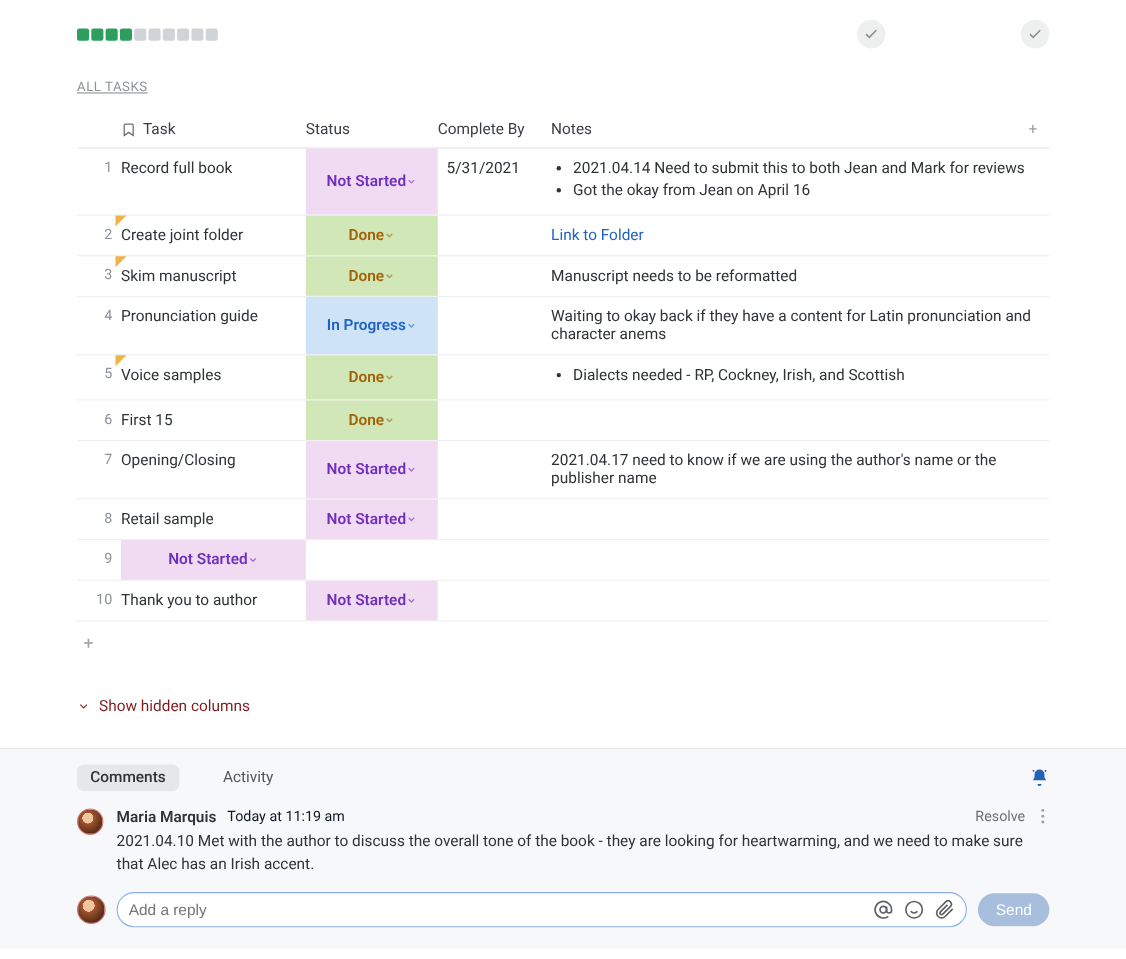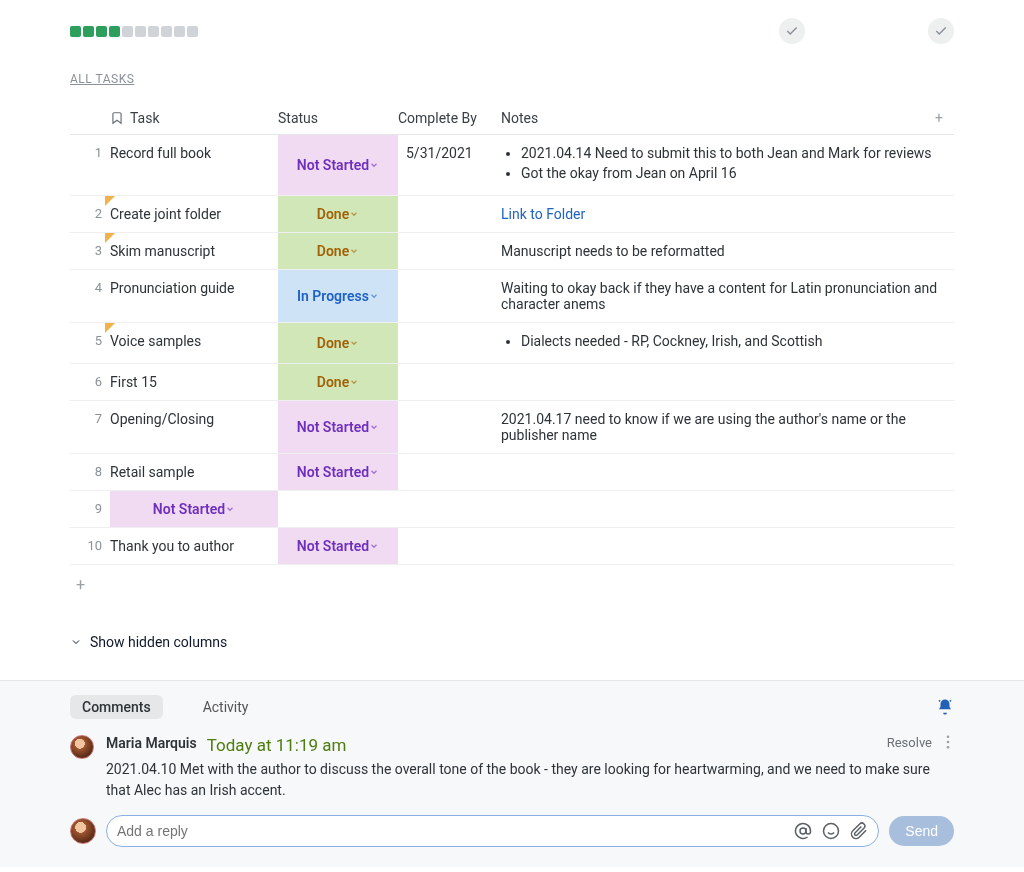--- a/index.html
+++ b/index.html
@@ -25,31 +25,31 @@
 .statuscell.done { background: #d2e7b8; color: #a16207; font-weight: 600; }
 .statuscell.in-progress { background: #cee4f6; color: #1e62c4; font-weight: 600; }
 .chev { color: inherit; opacity: 0.6; font-size: 10px; }
 .datecell { padding: 10px 8px; }
 .notescell { padding: 10px 8px 10px 0; }
 .notescell ul { padding-left: 20px; }
 .notescell li { margin-bottom: 4px; }
 .notescell a { color: #1e62c4; text-decoration: none; }
 .addcol { color: #9aa0a6; cursor: pointer; text-align: center; }
 .addrow { padding: 10px 0 10px 6px; color: #9aa0a6; cursor: pointer; font-size: 16px; }
-.show-hidden { display: flex; align-items: center; gap: 8px; color: #0f172a; margin-top: 30px; cursor: pointer; font-size: 14px; }
+.show-hidden { display: flex; align-items: center; gap: 8px; color: #7f1d1d; margin-top: 30px; cursor: pointer; font-size: 14px; }
 .comments-panel { background: #f7f8f9; border-top: 1px solid #e4e6e9; margin-top: 30px; padding: 14px 70px 20px 70px; }
 .tabs-row { display: flex; align-items: center; gap: 28px; margin-bottom: 16px; }
 .tab-pill { padding: 4px 12px; border-radius: 6px; cursor: pointer; color: #555; }
 .tab-pill.active { background: #e5e7e9; color: #2e3338; font-weight: 500; }
 .bell { margin-left: auto; color: #2360b7; cursor: pointer; }
 .comment { display: flex; gap: 12px; margin-bottom: 14px; }
 .avatar { width: 24px; height: 24px; border-radius: 50%; background: radial-gradient(circle at 40% 35%, #f1c4a0 25%, #a0552f 26%, #5b2d18 70%); flex-shrink: 0; border: 1px solid #c77; }
 .comment-head { display: flex; align-items: flex-start; gap: 10px; margin-bottom: 4px; }
 .author { font-weight: 600; }
-.ts { color: #4d7c0f; font-size: 17px; }
+.ts { color: #0f172a; font-size: 13px; }
 .resolve { margin-left: auto; color: #6b7075; cursor: pointer; font-size: 13px; }
 .kebab { color: #9aa0a6; cursor: pointer; padding: 0 4px; }
 .comment-body { line-height: 1.5; color: #2e3338; }
 .reply-row { display: flex; align-items: center; gap: 10px; }
 .reply-box { flex: 1; display: flex; align-items: center; border: 1.5px solid #8bb0e6; border-radius: 18px; padding: 6px 10px; background: #fff; }
 .reply-box input { flex: 1; border: none; outline: none; font-size: 14px; background: transparent; }
 .reply-icons { display: flex; gap: 10px; color: #5b6066; }
 .reply-icons span { cursor: pointer; }
 .send-btn { background: #a8bedd; color: #fff; border: none; border-radius: 16px; padding: 7px 16px; font-size: 14px; cursor: pointer; font-weight: 500; }
 svg { display: block; }

